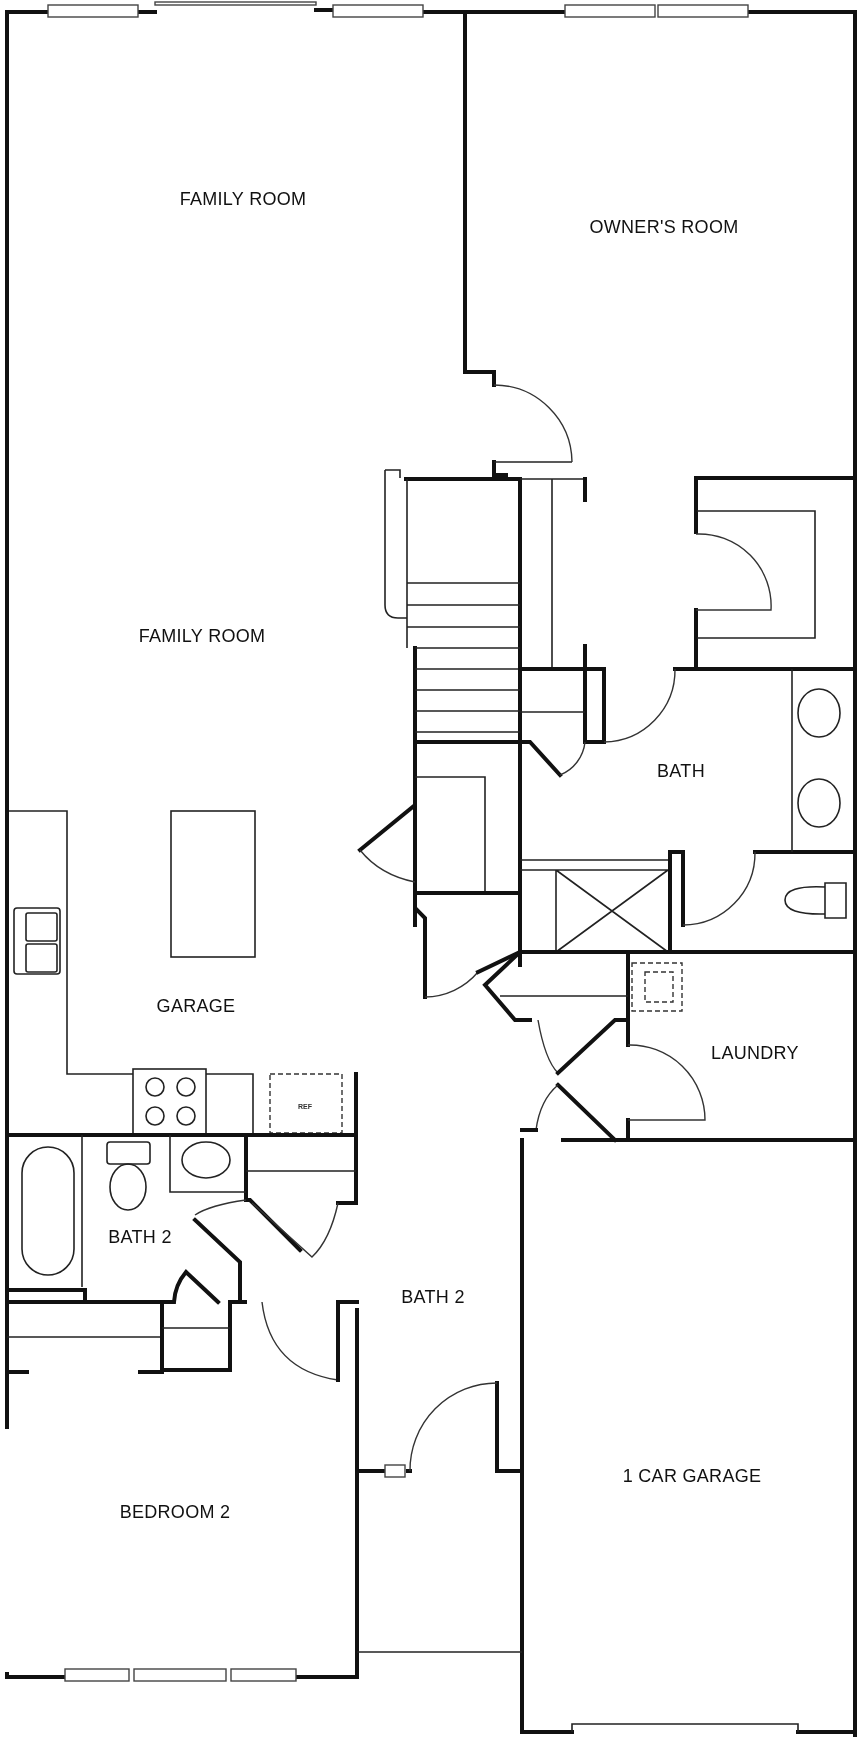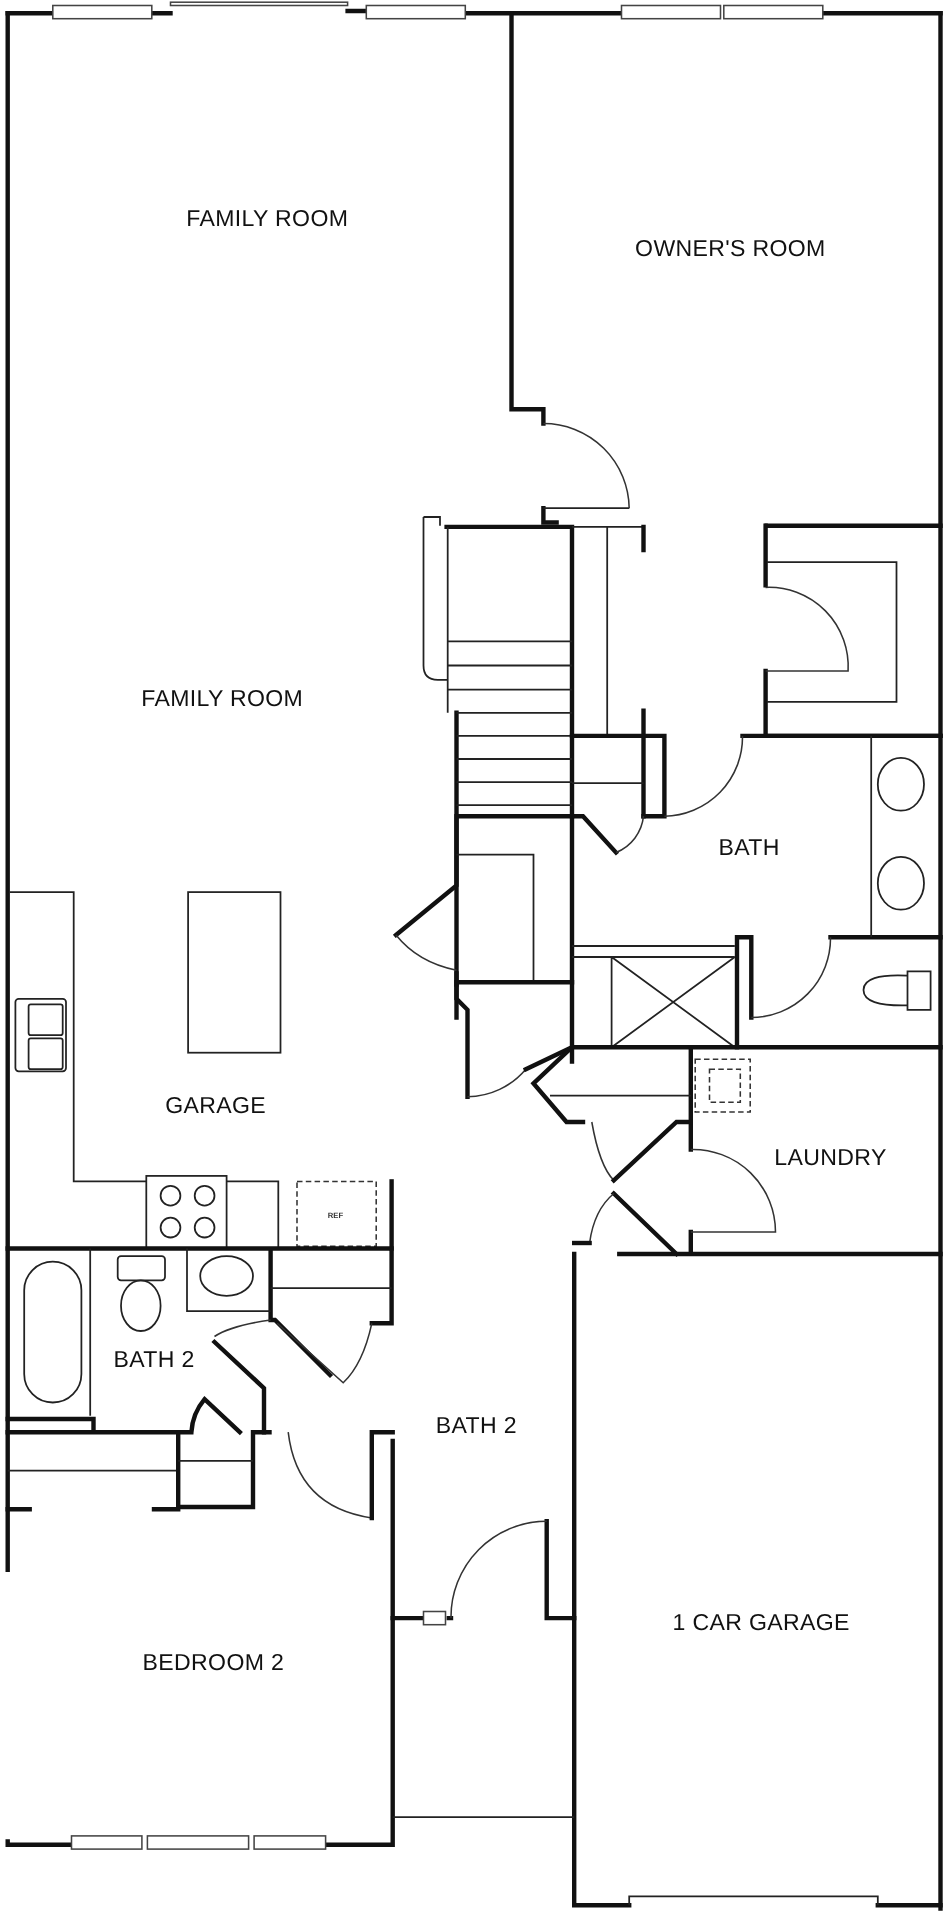--- a/index.html
+++ b/index.html
@@ -3,21 +3,21 @@
 <meta charset="utf-8">
 <style>
   html,body{margin:0;padding:0;background:#ffffff;}
   body{width:860px;height:1737px;overflow:hidden;position:relative;}
   svg{position:absolute;left:0;top:0;}
   .w{stroke:#111;stroke-width:4;fill:none;stroke-linecap:square;}
   .t{stroke:#222;stroke-width:1.6;fill:none;}
   .a{stroke:#333;stroke-width:1.4;fill:none;}
   .win{stroke:#444;stroke-width:1.4;fill:#fff;}
   .dash{stroke:#333;stroke-width:1.4;fill:none;stroke-dasharray:5 3;}
-  .lbl{position:absolute;font-family:"Liberation Sans",sans-serif;font-size:21px;color:#111;white-space:nowrap;transform:translate(-50%,-50%);letter-spacing:0.3px;}
+  .lbl{position:absolute;font-family:"Liberation Sans",sans-serif;font-size:18px;color:#111;white-space:nowrap;transform:translate(-50%,-50%);letter-spacing:0.3px;}
   .tiny{position:absolute;font-family:"Liberation Sans",sans-serif;font-size:7px;font-weight:bold;color:#333;transform:translate(-50%,-50%);}
 </style>
 </head>
 <body>
 
 <svg width="860" height="1737" viewBox="0 0 860 1737">
 
   <g>
 
     <path class="w" d="M7 12 H48 M138 12 H155 M316 10 H333 M418 12 H565 M663 12 H855"></path>
@@ -152,14 +152,14 @@
 
 <div class="lbl" style="left:243px;top:199px;">FAMILY ROOM</div>
 <div class="lbl" style="left:664px;top:227px;">OWNER'S ROOM</div>
 <div class="lbl" style="left:202px;top:636px;">FAMILY ROOM</div>
 <div class="lbl" style="left:681px;top:771px;">BATH</div>
 <div class="lbl" style="left:196px;top:1006px;">GARAGE</div>
 <div class="lbl" style="left:755px;top:1053px;">LAUNDRY</div>
 <div class="lbl" style="left:140px;top:1237px;">BATH 2</div>
 <div class="lbl" style="left:433px;top:1297px;">BATH 2</div>
 <div class="lbl" style="left:692px;top:1476px;">1 CAR GARAGE</div>
-<div class="lbl" style="left:175px;top:1512px;margin-left:19px;">BEDROOM 2</div>
+<div class="lbl" style="left:175px;top:1512px;">BEDROOM 2</div>
 <div class="tiny" style="left:305px;top:1106px;">REF</div>
 
 </body></html>

